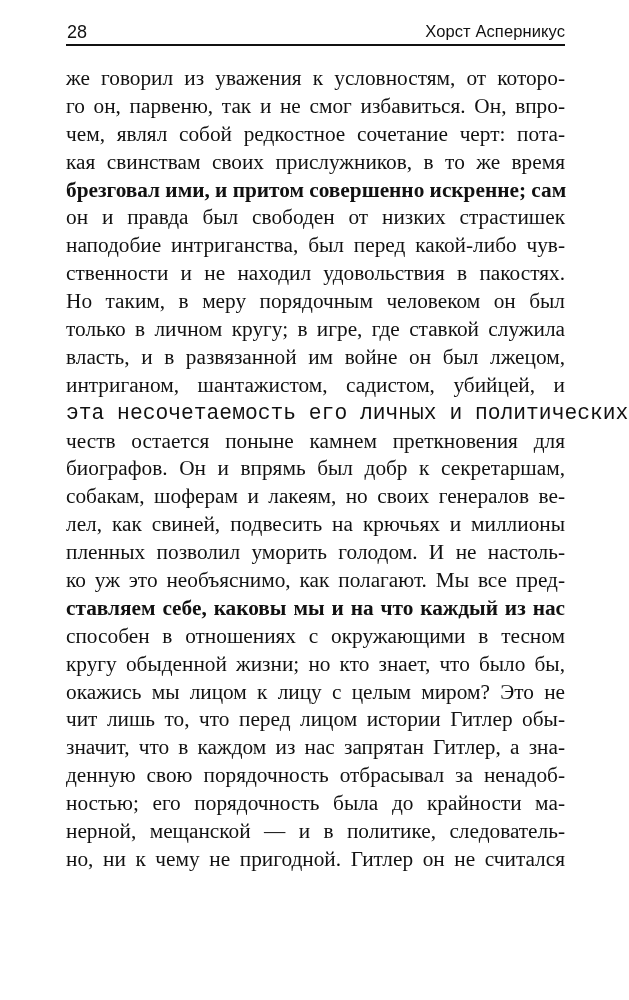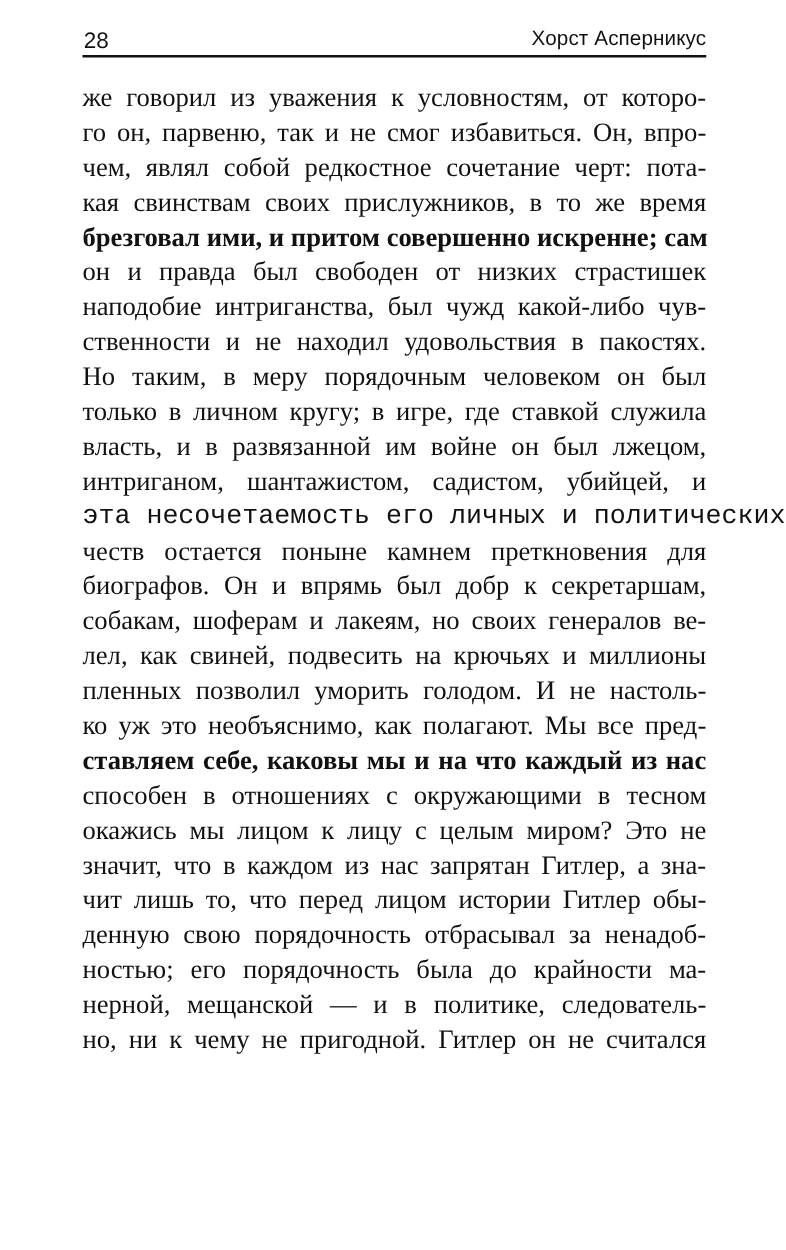--- a/index.html
+++ b/index.html
@@ -78,37 +78,38 @@
     <span class="running-title">Хорст Асперникус</span>
   </div>
 
   <div class="body-text">
     <span class="line" style="white-space: nowrap; text-align: left;">же говорил из уважения к условностям, от которо-</span>
     <span class="line" style="white-space: nowrap; text-align: left;">го он, парвеню, так и не смог избавиться. Он, впро-</span>
     <span class="line" style="white-space: nowrap; text-align: left;">чем, являл собой редкостное сочетание черт: пота-</span>
     <span class="line" style="white-space: nowrap; text-align: left;">кая свинствам своих прислужников, в то же время</span>
     <span class="line" style="white-space: nowrap; text-align: left; font-weight: bold;">брезговал ими, и притом совершенно искренне; сам</span>
     <span class="line" style="white-space: nowrap; text-align: left;">он и правда был свободен от низких страстишек</span>
-    <span class="line" style="white-space: nowrap; text-align: left;">наподобие интриганства, был чужд какой-либо чув-</span>
+    <span class="line" style="white-space: nowrap; text-align: left;">наподобие интриганства, был перед какой-либо чув-</span>
     <span class="line" style="white-space: nowrap; text-align: left;">ственности и не находил удовольствия в пакостях.</span>
     <span class="line" style="white-space: nowrap; text-align: left;">Но таким, в меру порядочным человеком он был</span>
     <span class="line" style="white-space: nowrap; text-align: left;">только в личном кругу; в игре, где ставкой служила</span>
     <span class="line" style="white-space: nowrap; text-align: left;">власть, и в развязанной им войне он был лжецом,</span>
     <span class="line" style="white-space: nowrap; text-align: left;">интриганом, шантажистом, садистом, убийцей, и</span>
     <span class="line" style="white-space: nowrap; text-align: right; font-family: Liberation Mono, monospace;">эта несочетаемость его личных и политических ка-</span>
     <span class="line" style="white-space: nowrap; text-align: right;">честв остается поныне камнем преткновения для</span>
     <span class="line" style="white-space: nowrap; text-align: left;">биографов. Он и впрямь был добр к секретаршам,</span>
     <span class="line" style="white-space: nowrap; text-align: center;">собакам, шоферам и лакеям, но своих генералов ве-</span>
     <span class="line" style="white-space: nowrap; text-align: left;">лел, как свиней, подвесить на крючьях и миллионы</span>
     <span class="line" style="white-space: nowrap; text-align: left;">пленных позволил уморить голодом. И не настоль-</span>
     <span class="line" style="white-space: nowrap; text-align: left;">ко уж это необъяснимо, как полагают. Мы все пред-</span>
     <span class="line" style="white-space: nowrap; text-align: left; font-weight: bold;">ставляем себе, каковы мы и на что каждый из нас</span>
     <span class="line" style="white-space: nowrap; text-align: left;">способен в отношениях с окружающими в тесном</span>
+    <span class="line" style="white-space: nowrap; text-align: left;">кругу обыденной жизни; но кто знает, что было бы,</span>
     <span class="line" style="white-space: nowrap; text-align: left;">окажись мы лицом к лицу с целым миром? Это не</span>
+    <span class="line" style="white-space: nowrap; text-align: left;">чит лишь то, что перед лицом истории Гитлер обы-</span>
     <span class="line" style="white-space: nowrap; text-align: left;">значит, что в каждом из нас запрятан Гитлер, а зна-</span>
-    <span class="line" style="white-space: nowrap; text-align: left;">чит лишь то, что перед лицом истории Гитлер обы-</span>
     <span class="line" style="white-space: nowrap; text-align: left;">денную свою порядочность отбрасывал за ненадоб-</span>
     <span class="line" style="white-space: nowrap; text-align: left;">ностью; его порядочность была до крайности ма-</span>
     <span class="line" style="white-space: nowrap; text-align: left;">нерной, мещанской — и в политике, следователь-</span>
     <span class="line last" style="white-space: nowrap; text-align: left;">но, ни к чему не пригодной. Гитлер он не считался</span>
   </div>
 
 </div>
 
 </body></html>

